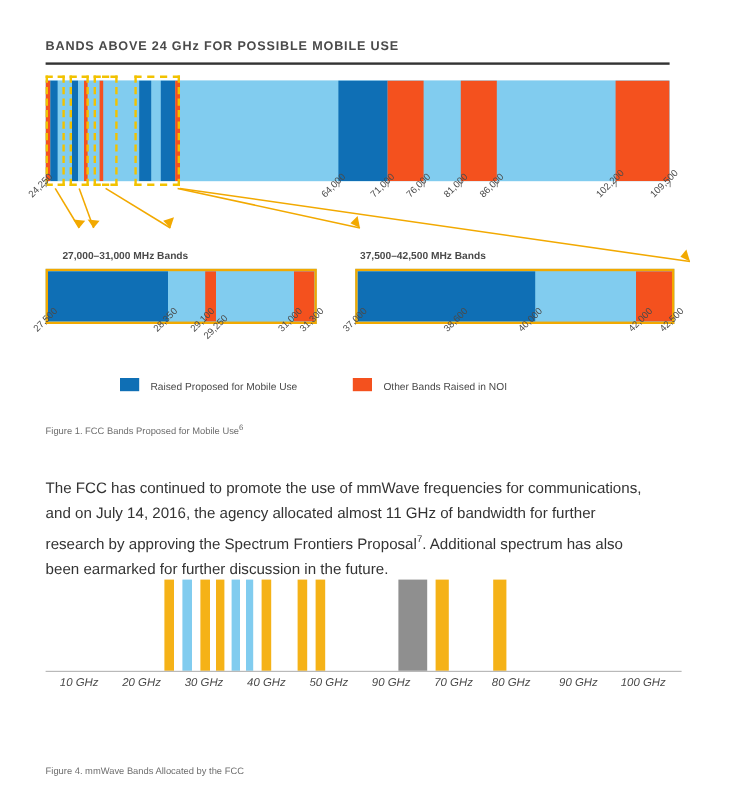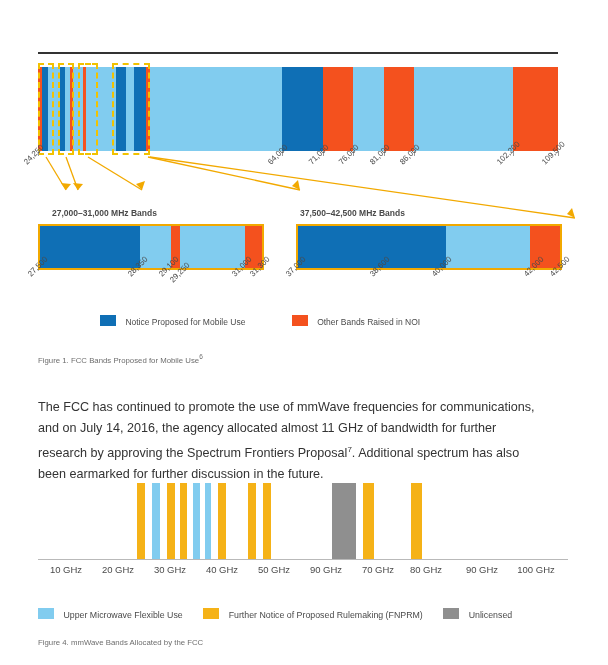--- a/index.html
+++ b/index.html
@@ -183,20 +183,21 @@
     height: 1px;
     background: #b9b9b9;
   }
   .f3-tick {
     position: absolute;
     top: 94px;
     font-size: 9.5px;
     color: #4a4a4a;
     transform: translateX(-50%);
     white-space: nowrap;
+    font-style: italic;
   }
   .legend3 {
     position: absolute;
     left: 38px;
     top: 138px;
     font-size: 8.8px;
     color: #4a4a4a;
     white-space: nowrap;
   }
   .legend3 .lg-item {
@@ -209,20 +210,21 @@
     top: 168px;
     font-size: 7.8px;
     color: #6d6d6d;
   }
 </style>
 </head>
 <body>
 
 <div id="fig2">
 
+  <div class="fig2-title">BANDS ABOVE 24 GHz FOR POSSIBLE MOBILE USE</div>
   <div class="fig2-rule"></div>
 
   <div class="mainbar">
     <div class="seg orange" style="left:0px;width:4px;"></div>
     <div class="seg blue" style="left:4px;width:6px;"></div>
     <div class="seg blue" style="left:22px;width:5px;"></div>
     <div class="seg orange" style="left:32px;width:3px;"></div>
     <div class="seg orange" style="left:45px;width:3px;"></div>
     <div class="seg blue" style="left:78px;width:10px;"></div>
     <div class="seg blue" style="left:96px;width:12px;"></div>
@@ -294,21 +296,21 @@
   </div>
   <div class="tick" style="left:284px;top:272px;">37,000</div>
   <div class="tick" style="left:368px;top:272px;">38,600</div>
   <div class="tick" style="left:430px;top:272px;">40,000</div>
   <div class="tick" style="left:522px;top:272px;">42,000</div>
   <div class="tick" style="left:548px;top:272px;">42,500</div>
 
   <div class="legend2">
     <span class="lg-item">
       <span class="swatch" style="background:#0f6fb5;"></span>
-      <span>Notice Proposed for Mobile Use</span>
+      <span>Raised Proposed for Mobile Use</span>
     </span>
     <span class="lg-item">
       <span class="swatch" style="background:#f4511e;"></span>
       <span>Other Bands Raised in NOI</span>
     </span>
   </div>
 
   <div class="caption" style="left:38px;top:353px;">
     <span>Figure 1. FCC Bands Proposed for Mobile Use</span><sup>6</sup>
   </div>
@@ -341,29 +343,15 @@
   <div class="f3-tick" style="left:118px;">20 GHz</div>
   <div class="f3-tick" style="left:170px;">30 GHz</div>
   <div class="f3-tick" style="left:222px;">40 GHz</div>
   <div class="f3-tick" style="left:274px;">50 GHz</div>
   <div class="f3-tick" style="left:326px;">90 GHz</div>
   <div class="f3-tick" style="left:378px;">70 GHz</div>
   <div class="f3-tick" style="left:426px;">80 GHz</div>
   <div class="f3-tick" style="left:482px;">90 GHz</div>
   <div class="f3-tick" style="left:536px;">100 GHz</div>
 
-  <div class="legend3">
-    <span class="lg-item">
-      <span class="swatch" style="background:#81ccef;"></span>
-      <span>Upper Microwave Flexible Use</span>
-    </span>
-    <span class="lg-item">
-      <span class="swatch" style="background:#f5b217;"></span>
-      <span>Further Notice of Proposed Rulemaking (FNPRM)</span>
-    </span>
-    <span class="lg-item">
-      <span class="swatch" style="background:#8f8f8f;"></span>
-      <span>Unlicensed</span>
-    </span>
-  </div>
 
   <div class="f3-caption">Figure 4. mmWave Bands Allocated by the FCC</div>
 </div>
 
 </body></html>

